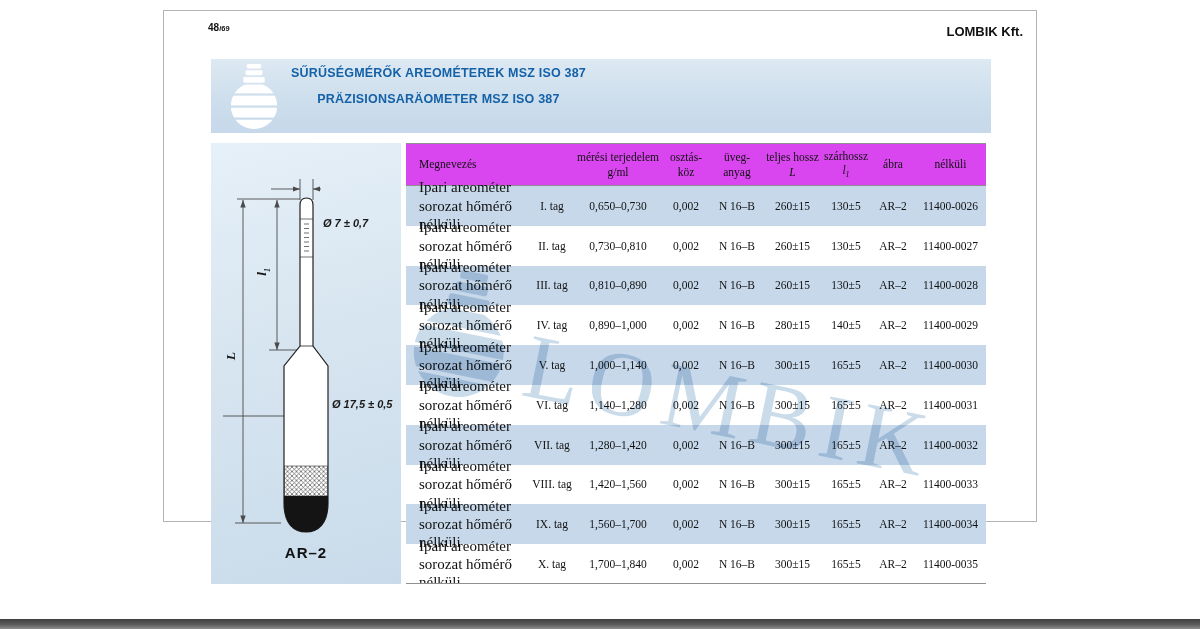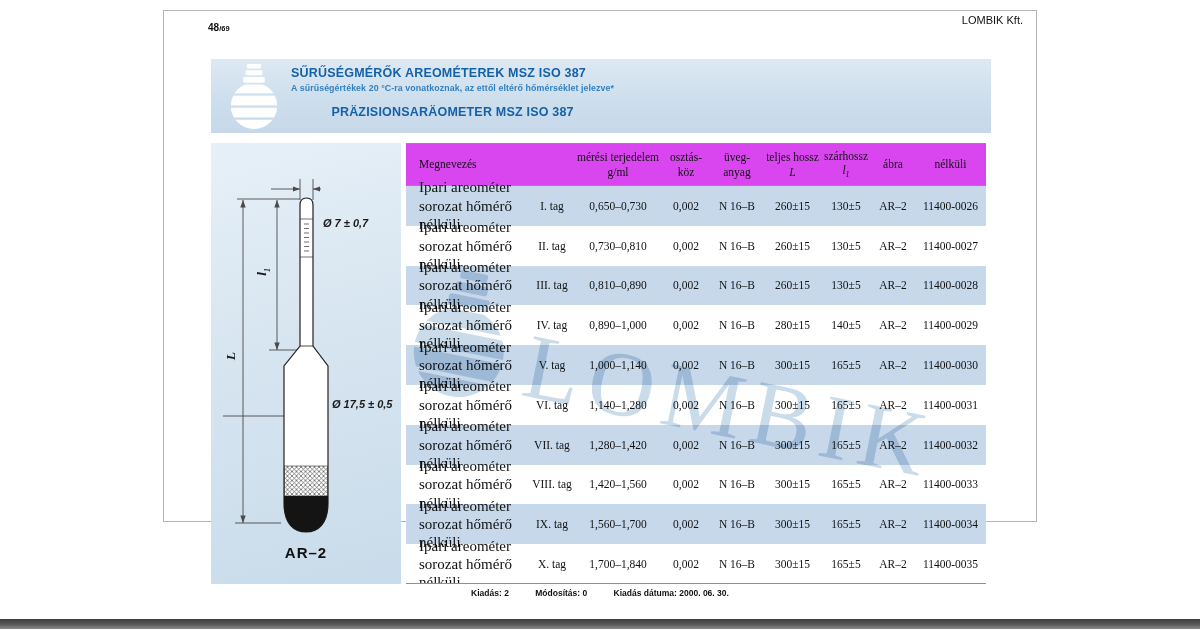--- a/index.html
+++ b/index.html
@@ -6,21 +6,21 @@
   html,body { width:1200px; height:630px; background:#ffffff; overflow:hidden;
               font-family:"Liberation Sans", sans-serif; }
   .canvas { position:relative; width:1200px; height:630px; background:#fff; }
 
   
   .sheet { position:absolute; left:163px; top:10px; width:874px; height:512px;
            background:#fff; border:1px solid #b4b4b4; }
 
   .page-num { position:absolute; left:44px; top:11px; font-weight:bold; font-size:10px; color:#111; }
   .page-num .suffix { font-size:7.5px; }
-  .company { position:absolute; right:13px; top:3px; font-weight:normal; font-size:11px; color:#111; }
+  .company { position:absolute; right:13px; top:13px; font-weight:bold; font-size:13px; color:#111; }
 
   
   .band { position:absolute; left:47px; top:48px; width:780px; height:74px;
           background:linear-gradient(180deg,#dde9f3 0%,#cddeec 55%,#c6d8ea 100%); }
   .band-icon { position:absolute; left:16px; top:5px; width:54px; height:66px; color:#ffffff; }
   .band-text { position:absolute; left:80px; top:7px; }
   .band-title { font-size:12.5px; font-weight:bold; color:#1461a8; letter-spacing:.2px; }
   .band-sub   { font-size:8.8px; font-weight:bold; color:#3380bf; margin-top:3px; letter-spacing:.1px; }
   .band-title2{ font-size:12.5px; font-weight:bold; color:#1461a8; margin-top:12px; letter-spacing:.2px;text-align:center; }
 
@@ -95,21 +95,20 @@
         <rect x="18" y="14.5" width="24" height="6.5" rx="1.5"></rect>
         <g clip-path="url(#flaskclip-a)">
           <rect x="3" y="23" width="54" height="10"></rect>
           <rect x="3" y="35.5" width="54" height="11"></rect>
           <rect x="3" y="49" width="54" height="11"></rect>
           <rect x="3" y="62.5" width="54" height="12"></rect>
         </g>
       </svg>
       <div class="band-text">
         <div class="band-title">SŰRŰSÉGMÉRŐK AREOMÉTEREK MSZ ISO 387</div>
-        <div class="band-sub">A sűrűségértékek 20 °C-ra vonatkoznak, az ettől eltérő hőmérséklet jelezve*</div>
         <div class="band-title2">PRÄZISIONSARÄOMETER MSZ ISO 387</div>
       </div>
     </div>
 
     <div class="panel">
       <svg class="diagram" viewBox="0 0 190 441">
         <defs>
           <pattern id="hatch" width="4.5" height="4.5" patternUnits="userSpaceOnUse">
             <path d="M0,0 l4.5,4.5 M4.5,0 l-4.5,4.5" stroke="#555" stroke-width="0.7"></path>
           </pattern>
@@ -315,21 +314,16 @@
           <div class="cell c-glass">N 16–B</div>
           <div class="cell c-len">300±15</div>
           <div class="cell c-stem">165±5</div>
           <div class="cell c-fig">AR–2</div>
           <div class="cell c-art">11400-0035</div>
         </div>
       </div>
 
     </div>
 
-    <div class="footer">
-      <span>Kiadás: 2</span>
-      <span>Módosítás: 0</span>
-      <span>Kiadás dátuma: 2000. 06. 30.</span>
-    </div>
   </div>
 
   <div class="bottom-bar"></div>
 </div>
 
 </body></html>

